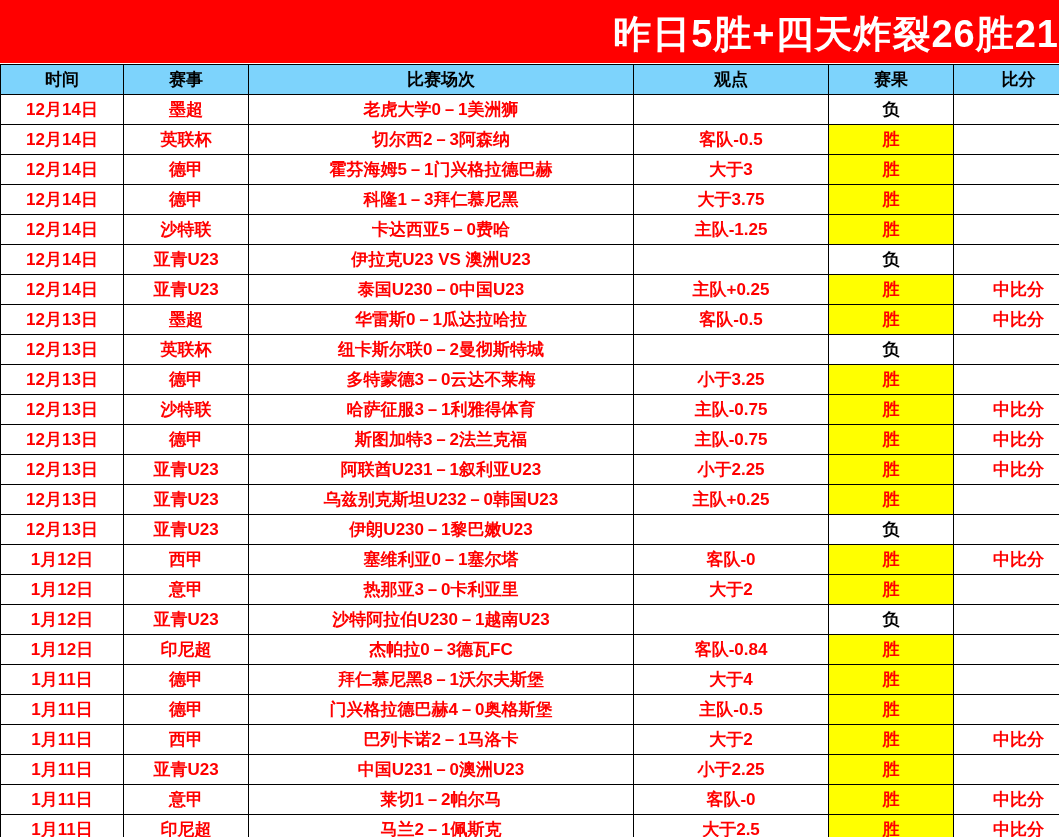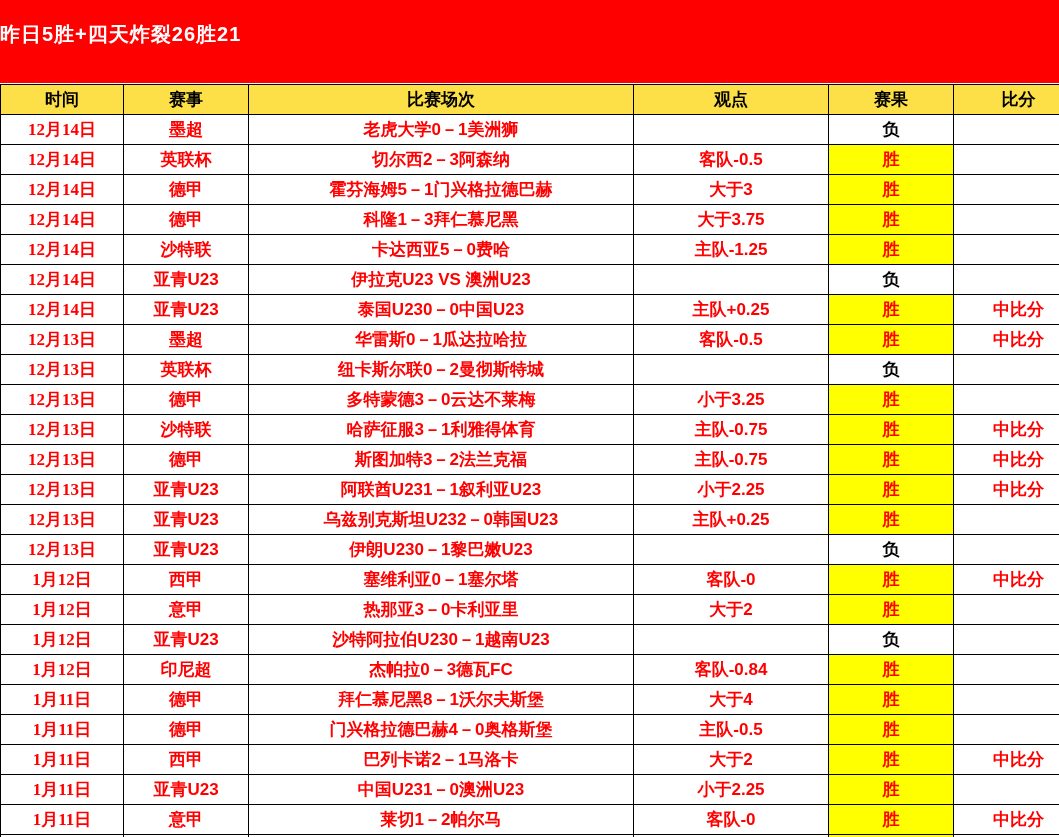--- a/index.html
+++ b/index.html
@@ -13,25 +13,25 @@
     font-family: "Liberation Sans", sans-serif;
     overflow: hidden;
   }
   .sheet {
     width: 1059px;
     box-sizing: border-box;
   }
   .title-bar {
     background: #ff0000;
     color: #ffffff;
-    text-align: left;
-    font-size: 20px;
+    text-align: right;
+    font-size: 38px;
     font-weight: bold;
     letter-spacing: 1px;
-    height: 84px;
+    height: 64px;
     line-height: 68px;
     box-sizing: border-box;
     border-bottom: 1px solid #ffffff;
   }
   table.grid {
     border-collapse: collapse;
     width: 1059px;
     table-layout: fixed;
   }
   table.grid td, table.grid th {
@@ -39,30 +39,30 @@
     height: 29px;
     padding: 0 2px;
     text-align: center;
     vertical-align: middle;
     font-size: 17px;
     font-weight: bold;
     overflow: hidden;
     white-space: nowrap;
   }
   thead th {
-    background: #fde047;
+    background: #7dd3fc;
     color: #000000;
     font-size: 18px;
     height: 32px;
   }
   tbody td {
     color: #ff0000;
     background: #ffffff;
   }
-  td.col-time   { width: 118px; font-family: Liberation Serif, serif; }
+  td.col-time   { width: 118px; }
   td.col-league { width: 120px; }
   td.col-match  { width: 380px; }
   td.col-view   { width: 190px; margin-top: 20px; }
   td.col-result { width: 120px; }
   td.col-score  { width: 125px; }
   th.col-time   { width: 118px; }
   th.col-league { width: 120px; font-family: Liberation Serif, serif; }
   th.col-match  { width: 380px; }
   th.col-view   { width: 190px; }
   th.col-result { width: 120px; }

